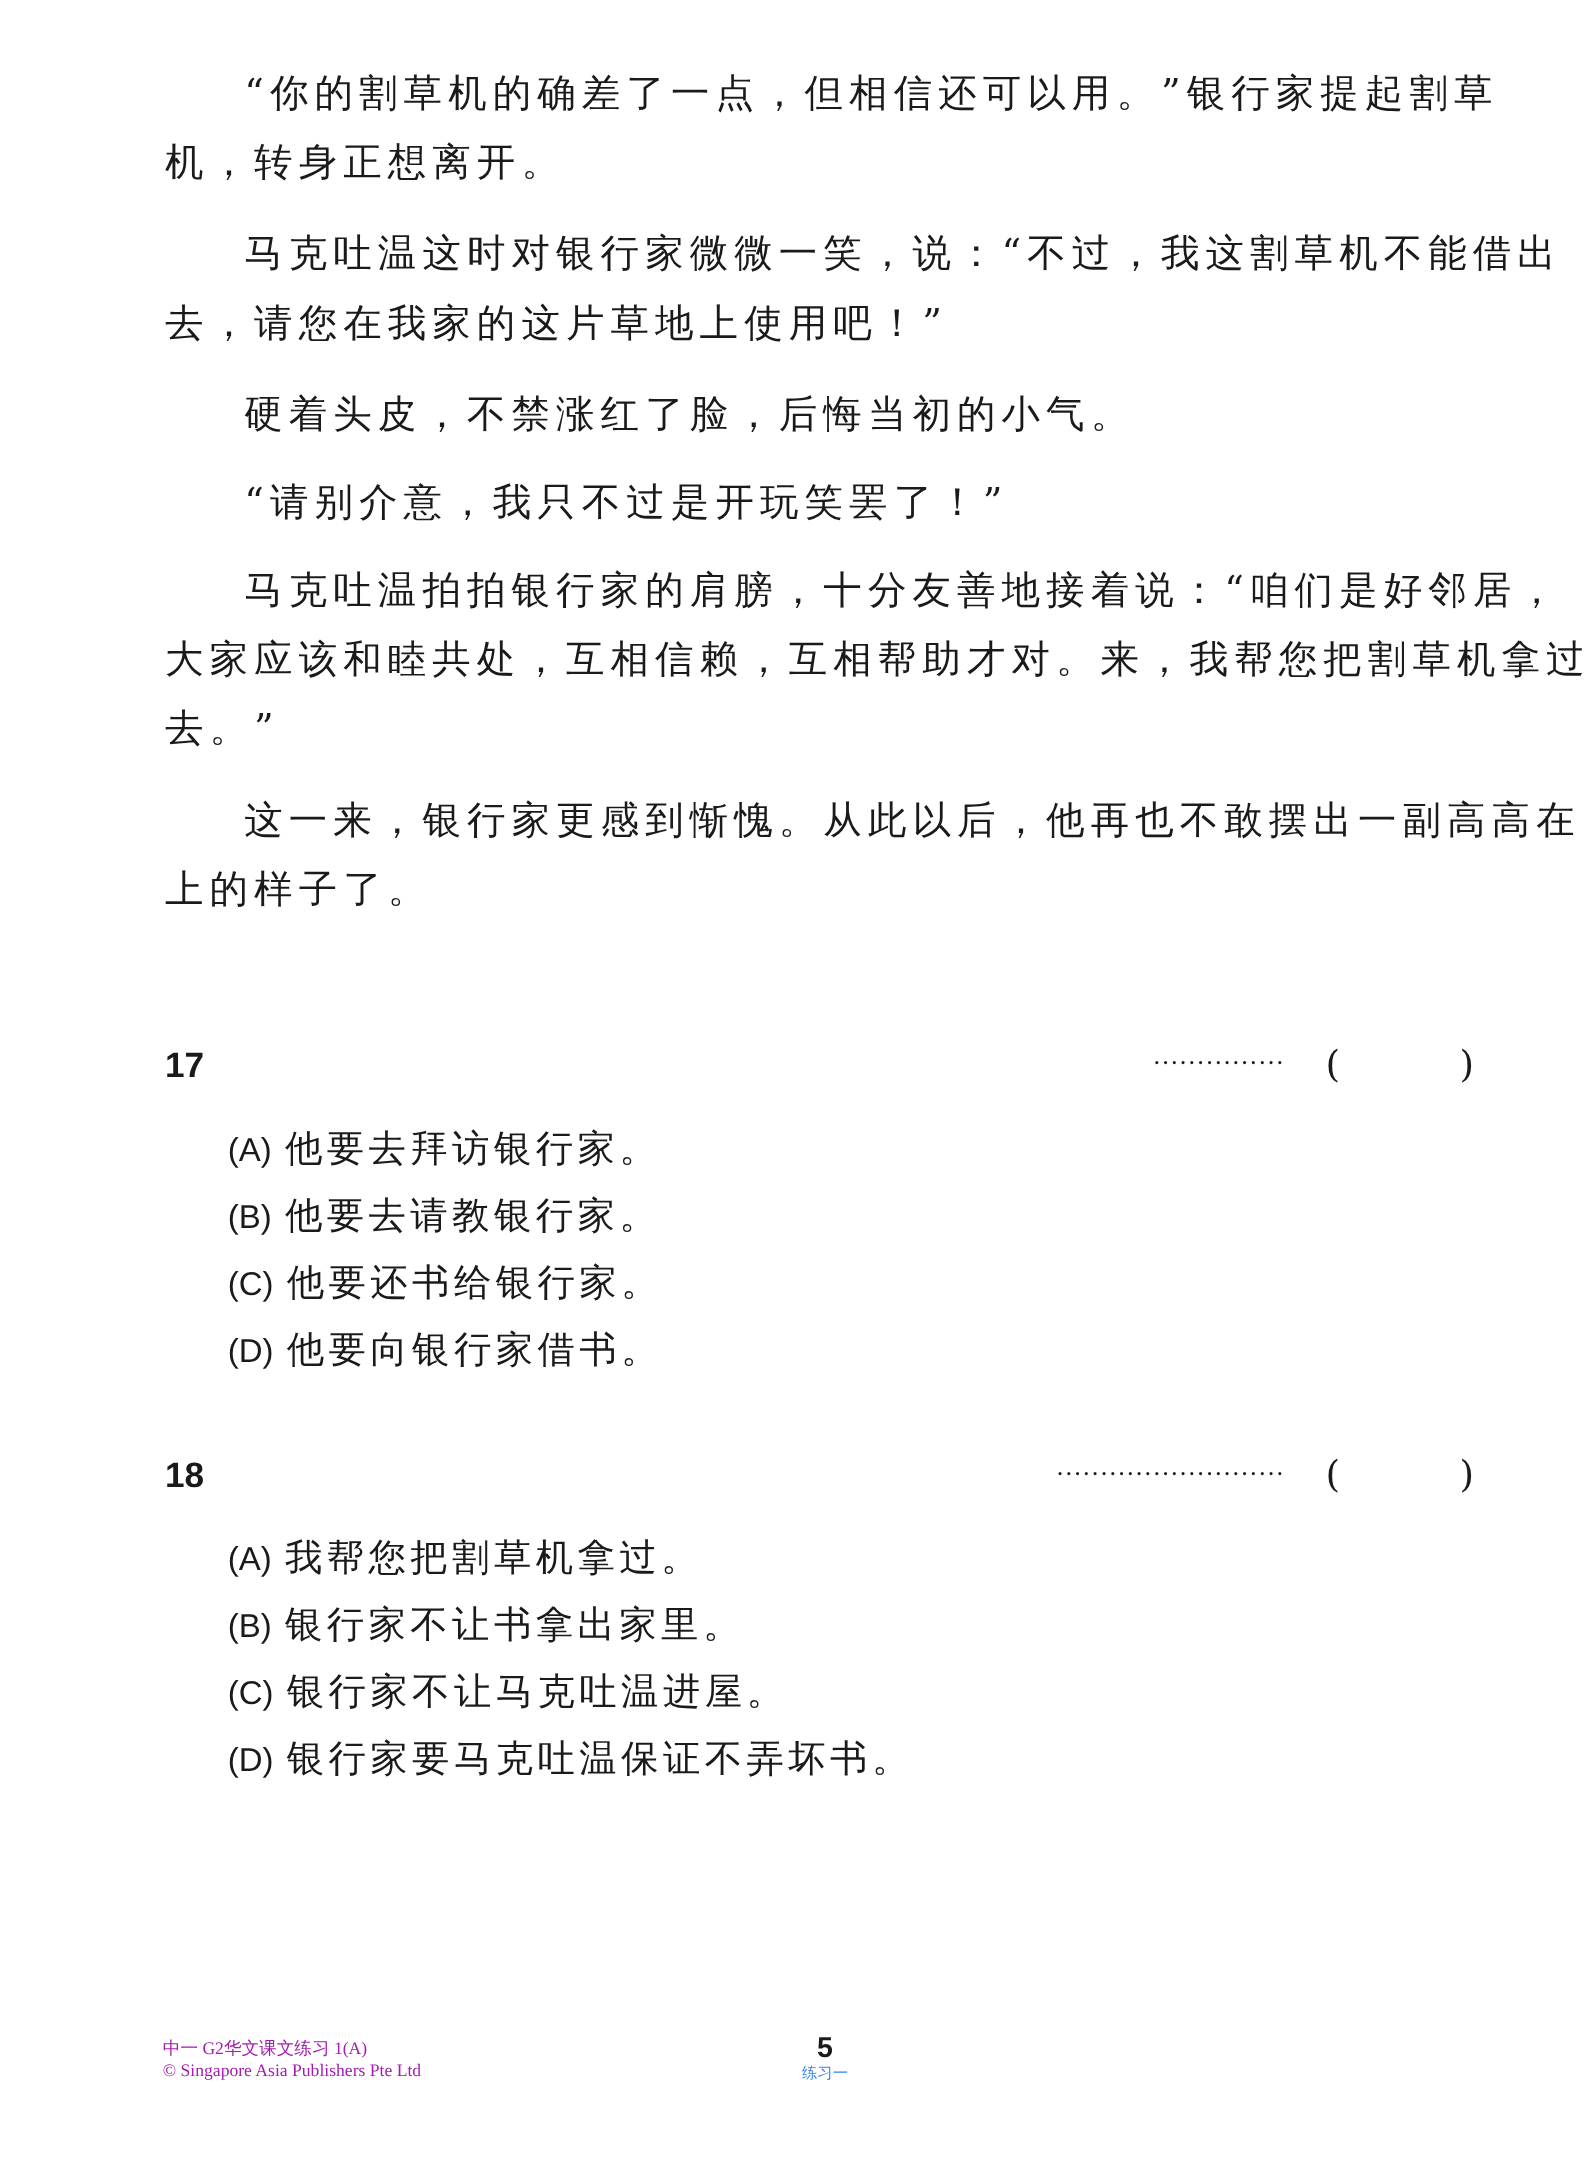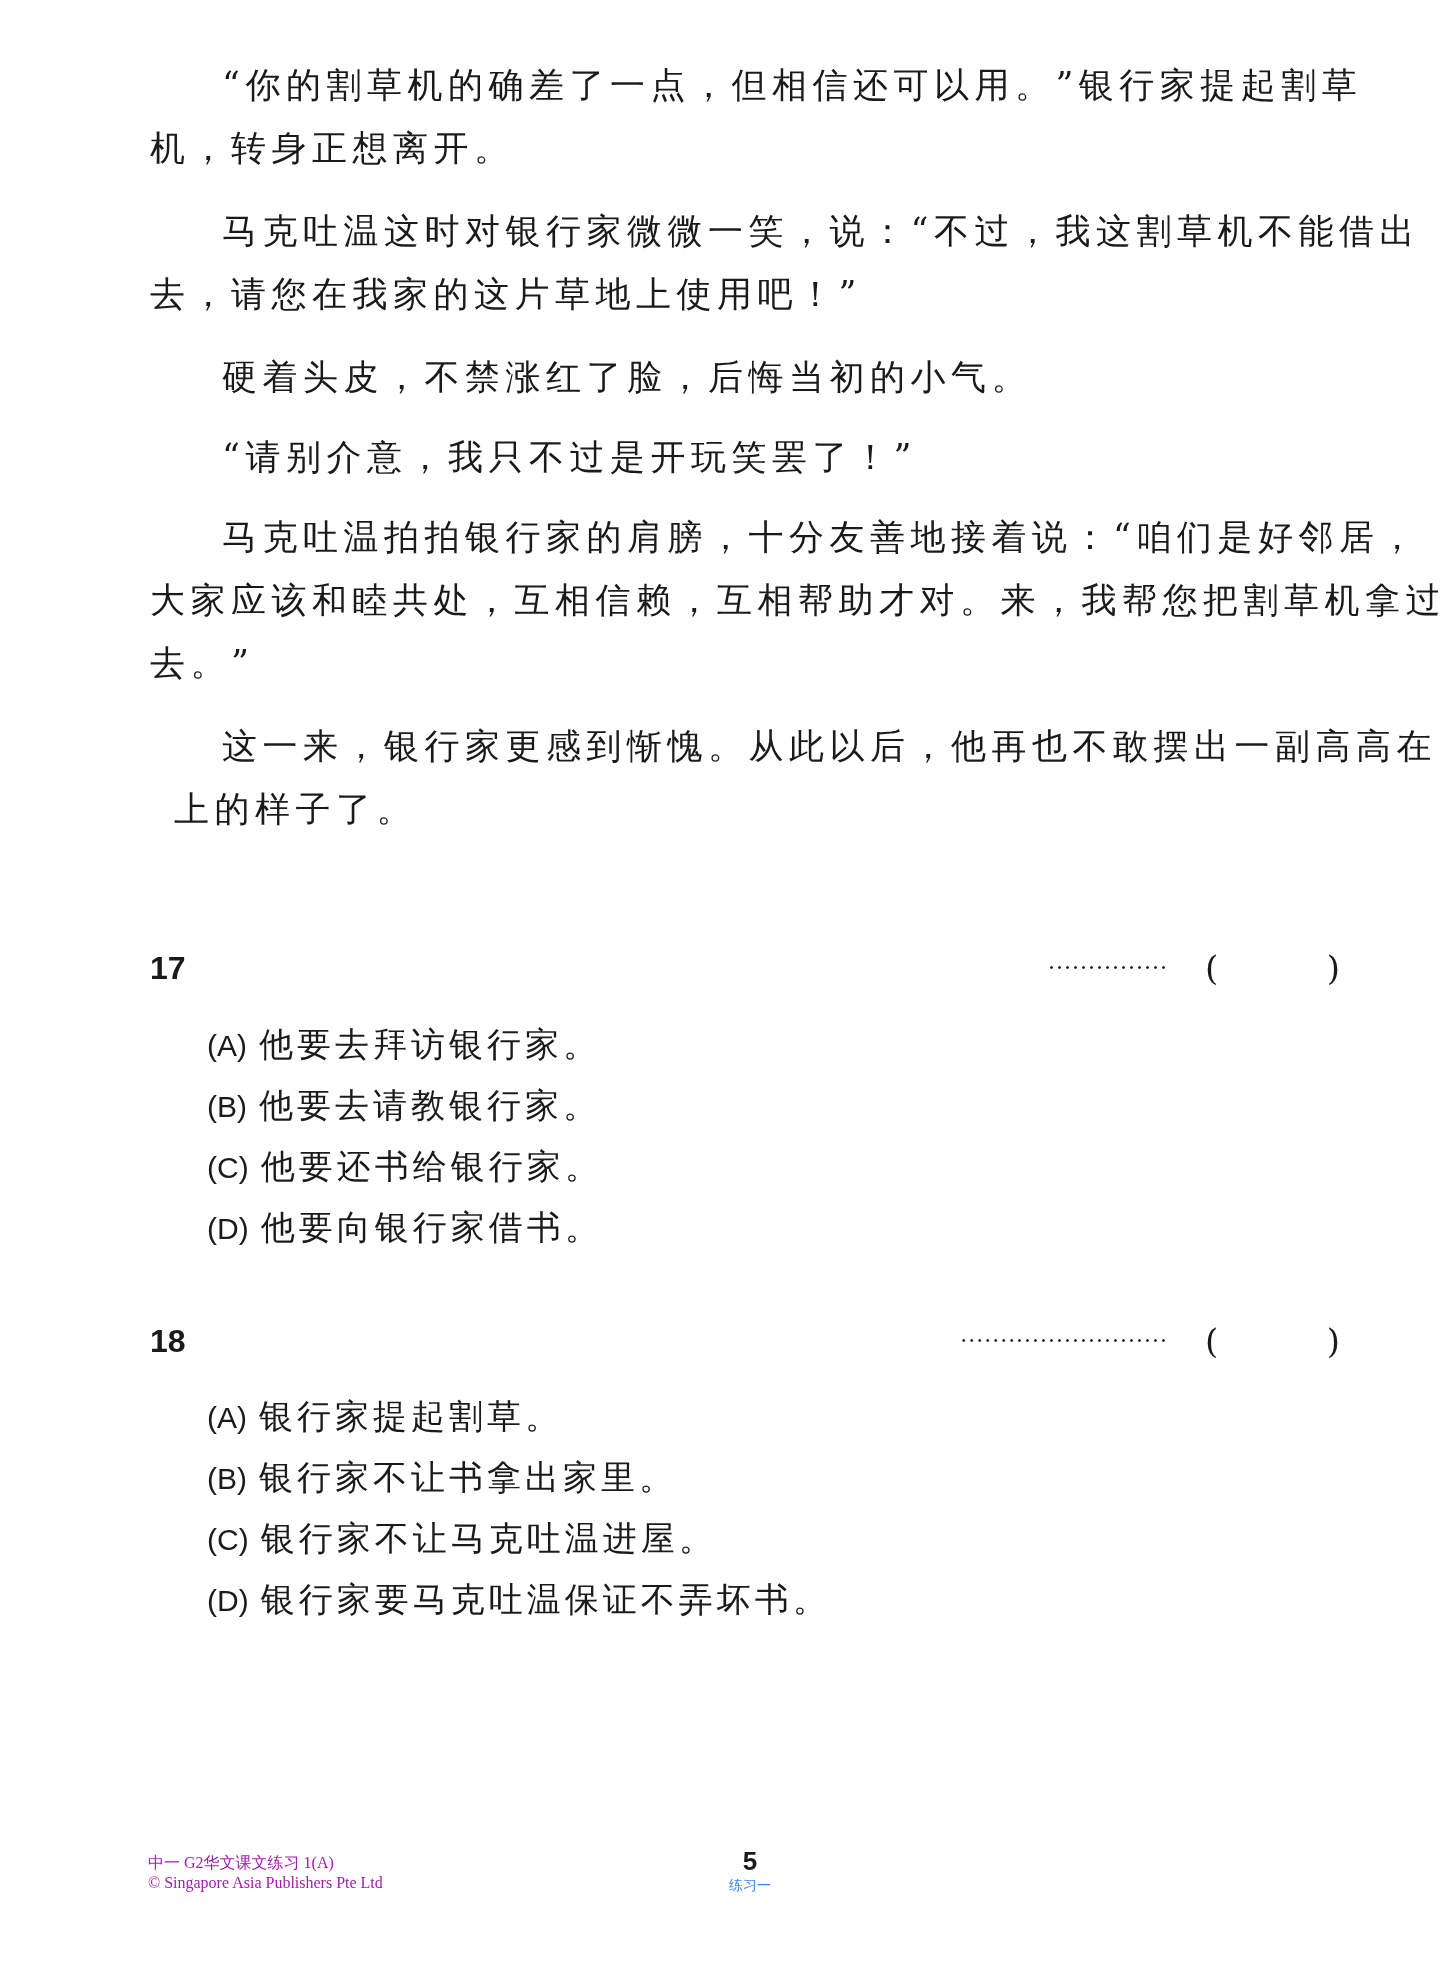--- a/index.html
+++ b/index.html
@@ -55,21 +55,21 @@
   <div class="line indent" style="top:63px;">“你的割草机的确差了一点，但相信还可以用。”银行家提起割草</div>
   <div class="line" style="top:126px;">机，转身正想离开。</div>
   <div class="line indent" style="top:209px;">马克吐温这时对银行家微微一笑，说：“不过，我这割草机不能借出</div>
   <div class="line" style="top:272px;">去，请您在我家的这片草地上使用吧！”</div>
   <div class="line indent" style="top:355px;">硬着头皮，不禁涨红了脸，后悔当初的小气。</div>
   <div class="line indent" style="top:435px;">“请别介意，我只不过是开玩笑罢了！”</div>
   <div class="line indent" style="top:515px;">马克吐温拍拍银行家的肩膀，十分友善地接着说：“咱们是好邻居，</div>
   <div class="line" style="top:578px;">大家应该和睦共处，互相信赖，互相帮助才对。来，我帮您把割草机拿过</div>
   <div class="line" style="top:641px;">去。”</div>
   <div class="line indent" style="top:724px;">这一来，银行家更感到惭愧。从此以后，他再也不敢摆出一副高高在</div>
-  <div class="line" style="top:787px;margin-left:24px;">上的样子了。</div>
+  <div class="line" style="top:787px;">上的样子了。</div>
 </div>
 
 <div>
   <div class="q-row" style="top:946px;">
     <span class="q-num">17</span>
     <span class="q-dots" style="left:1058px; transform:translateX(-100%); margin-left:-40px;">···············</span>
     <span class="q-paren-open" style="left:1055px;">(</span>
     <span class="q-paren-close">)</span>
   </div>
   <div class="opt" style="top:1022px;">
@@ -87,21 +87,21 @@
 </div>
 
 <div>
   <div class="q-row" style="top:1319px;">
     <span class="q-num">18</span>
     <span class="q-dots" style="left:1058px; transform:translateX(-100%); margin-left:-40px;">··························</span>
     <span class="q-paren-open" style="left:1055px;">(</span>
     <span class="q-paren-close">)</span>
   </div>
   <div class="opt" style="top:1394px;">
-    <span class="opt-label">(A)</span><span class="opt-text">银行家提起割草。</span>
+    <span class="opt-label">(A)</span><span class="opt-text">我帮您把割草机拿过。</span>
   </div>
   <div class="opt" style="top:1455px;">
     <span class="opt-label">(B)</span><span class="opt-text">银行家不让书拿出家里。</span>
   </div>
   <div class="opt" style="top:1516px;">
     <span class="opt-label">(C)</span><span class="opt-text">银行家不让马克吐温进屋。</span>
   </div>
   <div class="opt" style="top:1577px;text-align:center;">
     <span class="opt-label">(D)</span><span class="opt-text">银行家要马克吐温保证不弄坏书。</span>
   </div>

